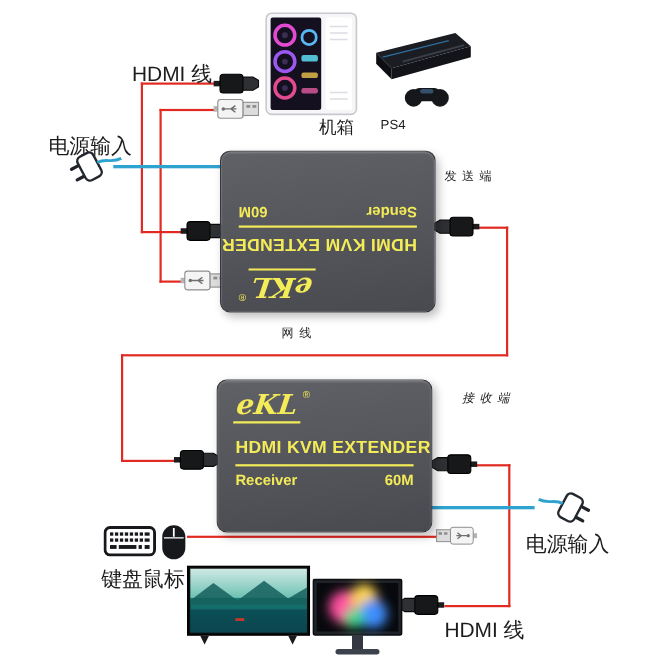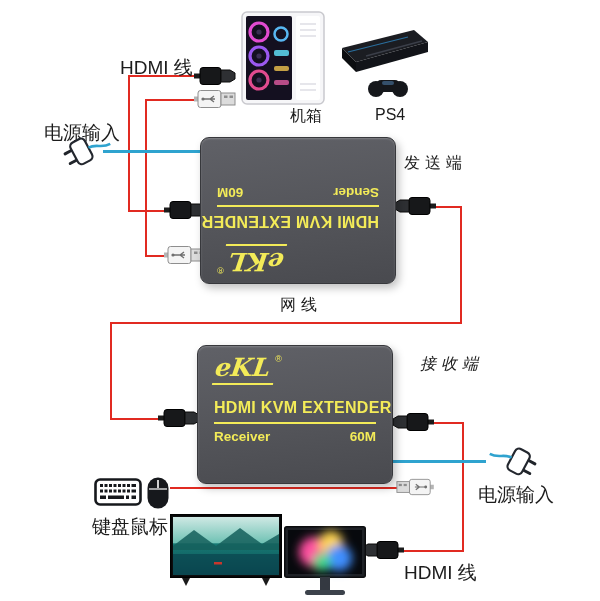--- a/index.html
+++ b/index.html
@@ -6,21 +6,21 @@
   .canvas{
     position:relative;width:600px;height:601px;background:#ffffff;overflow:hidden;
     font-family:"Liberation Sans",sans-serif;
   }
   .abs{position:absolute;}
   
   .line{position:absolute;background:#e12a21;}
   .line.power{background:#2fa3cf;}
   
   .zh{position:absolute;color:#1c1c1c;font-size:19px;white-space:nowrap;}
-  .zh.wide{letter-spacing:5px;font-size:16px;}
+  .zh.wide{letter-spacing:5px;font-size:11px;}
   
   .device{
     position:absolute;width:194px;
     background:linear-gradient(173deg,#606167 0%,#54555a 55%,#494a4f 100%);
     border:1px solid #37383c;border-radius:9px;
     box-shadow:inset 0 1px 2px rgba(255,255,255,.22), 3px 4px 8px rgba(0,0,0,.25);
   }
   #sender-device{left:200px;top:137px;height:145px;}
   #receiver-device{left:197px;top:345px;height:137px;}
   .device-inner{position:absolute;left:16px;right:16px;top:9px;bottom:9px;color:#f3eb58;}
@@ -104,21 +104,21 @@
       <g>
         <rect x="38" y="58" width="24" height="12" rx="5" fill="#15171b"></rect>
         <circle cx="38" cy="67" r="8" fill="#15171b"></circle>
         <circle cx="62" cy="67" r="8" fill="#15171b"></circle>
         <rect x="44" y="59" width="12" height="4" rx="2" fill="#35506b"></rect>
       </g>
     </svg>
   </div>
 
   <div class="zh" style="left:254px;top:106px;font-size:16px;margin-left:36px;">机箱</div>
-  <div class="zh" style="left:375px;top:106px;font-size:16px;">PS4</div>
+  <div class="zh" style="left:346px;top:106px;font-size:12px;">PS4</div>
 
   <div class="zh" style="left:120px;top:55px;">HDMI 线</div>
   <div class="zh" style="left:44px;top:120px;">电源输入</div>
 
   <div class="abs" style="left:62px;top:128px;">
     <svg width="52" height="42" viewBox="0 0 52 42">
       <g transform="rotate(-28 26 21)">
         <rect x="2" y="13" width="10" height="3" rx="1.5" fill="#20242a"></rect>
         <rect x="2" y="24" width="10" height="3" rx="1.5" fill="#20242a"></rect>
         <rect x="11" y="8" width="16" height="24" rx="4.5" fill="#ffffff" stroke="#23272e" stroke-width="2.2"></rect>
@@ -216,21 +216,21 @@
       <div class="dev-divider"></div>
       <div class="role-row">
         <span>Sender</span>
         <span>60M</span>
       </div>
     </div>
   </div>
 
   <div class="zh wide" style="left:404px;top:153px;">发送端</div>
 
-  <div class="zh wide" style="left:280px;top:295px;">网线</div>
+  <div class="zh wide" style="left:256px;top:295px;">网线</div>
 
   <div class="device" id="receiver-device">
     <div class="device-inner">
       <div class="brand-row">
         <span class="brand">eKL</span>
         <span class="reg">®</span>
       </div>
       <div class="dev-title">HDMI KVM EXTENDER</div>
       <div class="dev-divider"></div>
       <div class="role-row">

